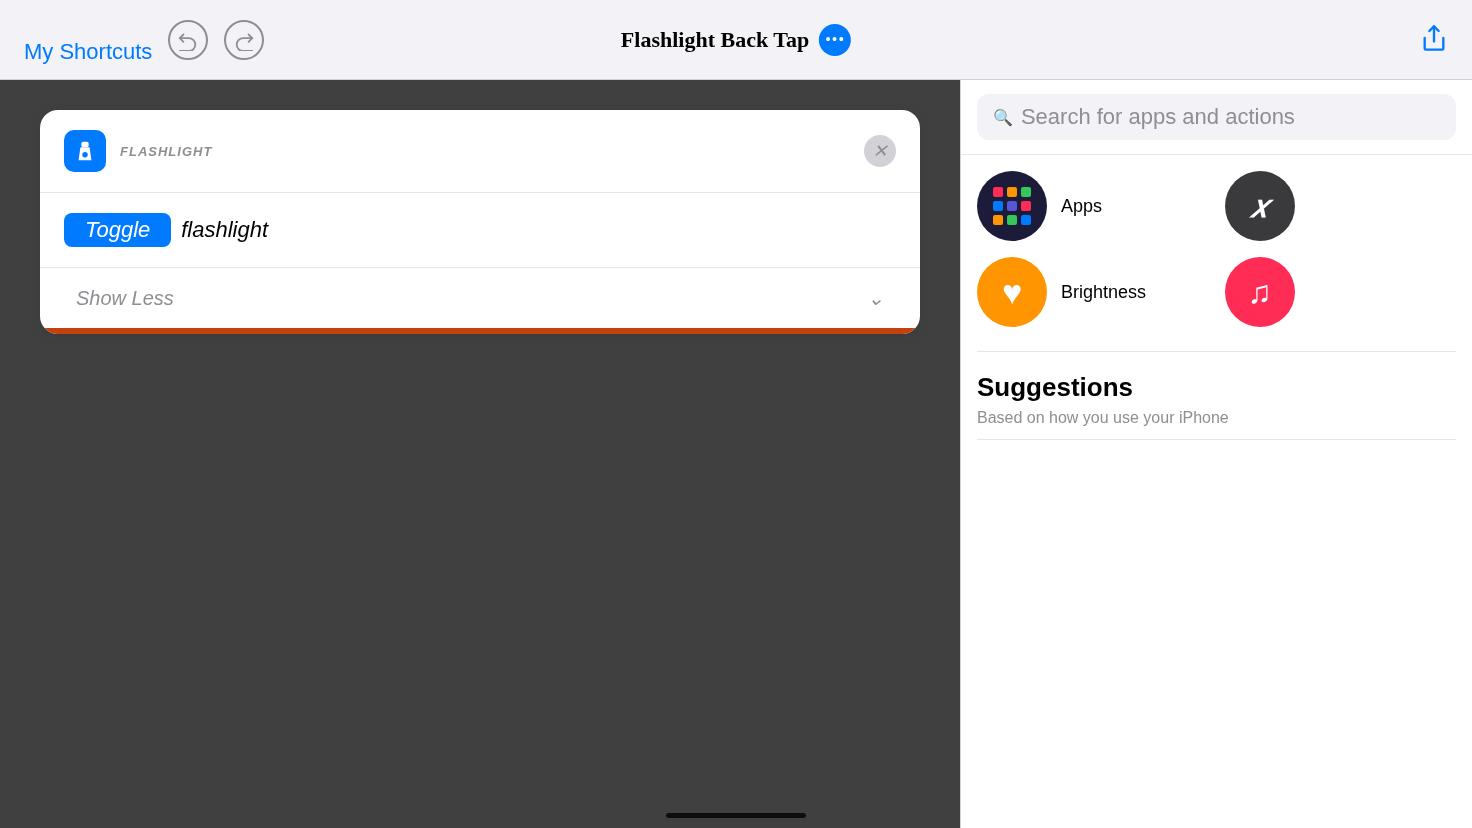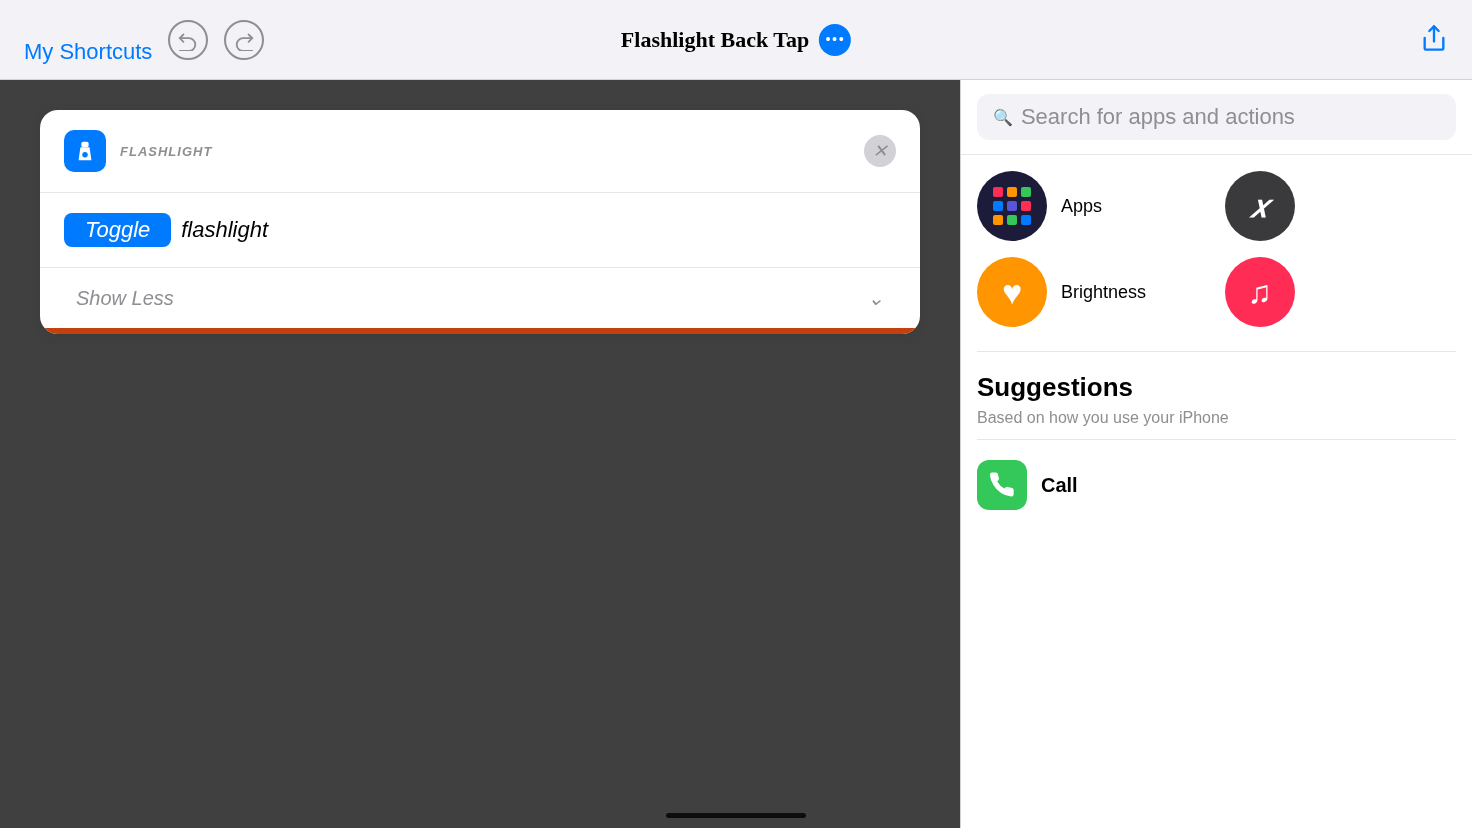--- a/index.html
+++ b/index.html
@@ -565,28 +565,20 @@
       </div>
 
       <div class="divider"></div>
 
       <div class="suggestions-section">
         <div class="suggestions-title">Suggestions</div>
         <div class="suggestions-subtitle">Based on how you use your iPhone</div>
 
         <div class="divider"></div>
 
-        <div class="suggestion-item">
-          <div class="suggestion-icon green">
-            <svg width="28" height="28" viewBox="0 0 24 24">
-              <path d="M22 16.92v3a2 2 0 0 1-2.18 2 19.79 19.79 0 0 1-8.63-3.07A19.5 19.5 0 0 1 4.69 12a19.79 19.79 0 0 1-3.07-8.67A2 2 0 0 1 3.6 1.27h3a2 2 0 0 1 2 1.72c.127.96.361 1.903.7 2.81a2 2 0 0 1-.45 2.11L7.91 8.91a16 16 0 0 0 6.18 6.18l.91-.91a2 2 0 0 1 2.11-.45c.907.339 1.85.573 2.81.7A2 2 0 0 1 22 16.92z" fill="white"></path>
-            </svg>
-          </div>
-          <span class="suggestion-label">Call</span>
-        </div>
       </div>
 
     </div>
   </div>
 
 </div>
 
 <div class="bottom-indicator"></div>
 
 </body></html>

